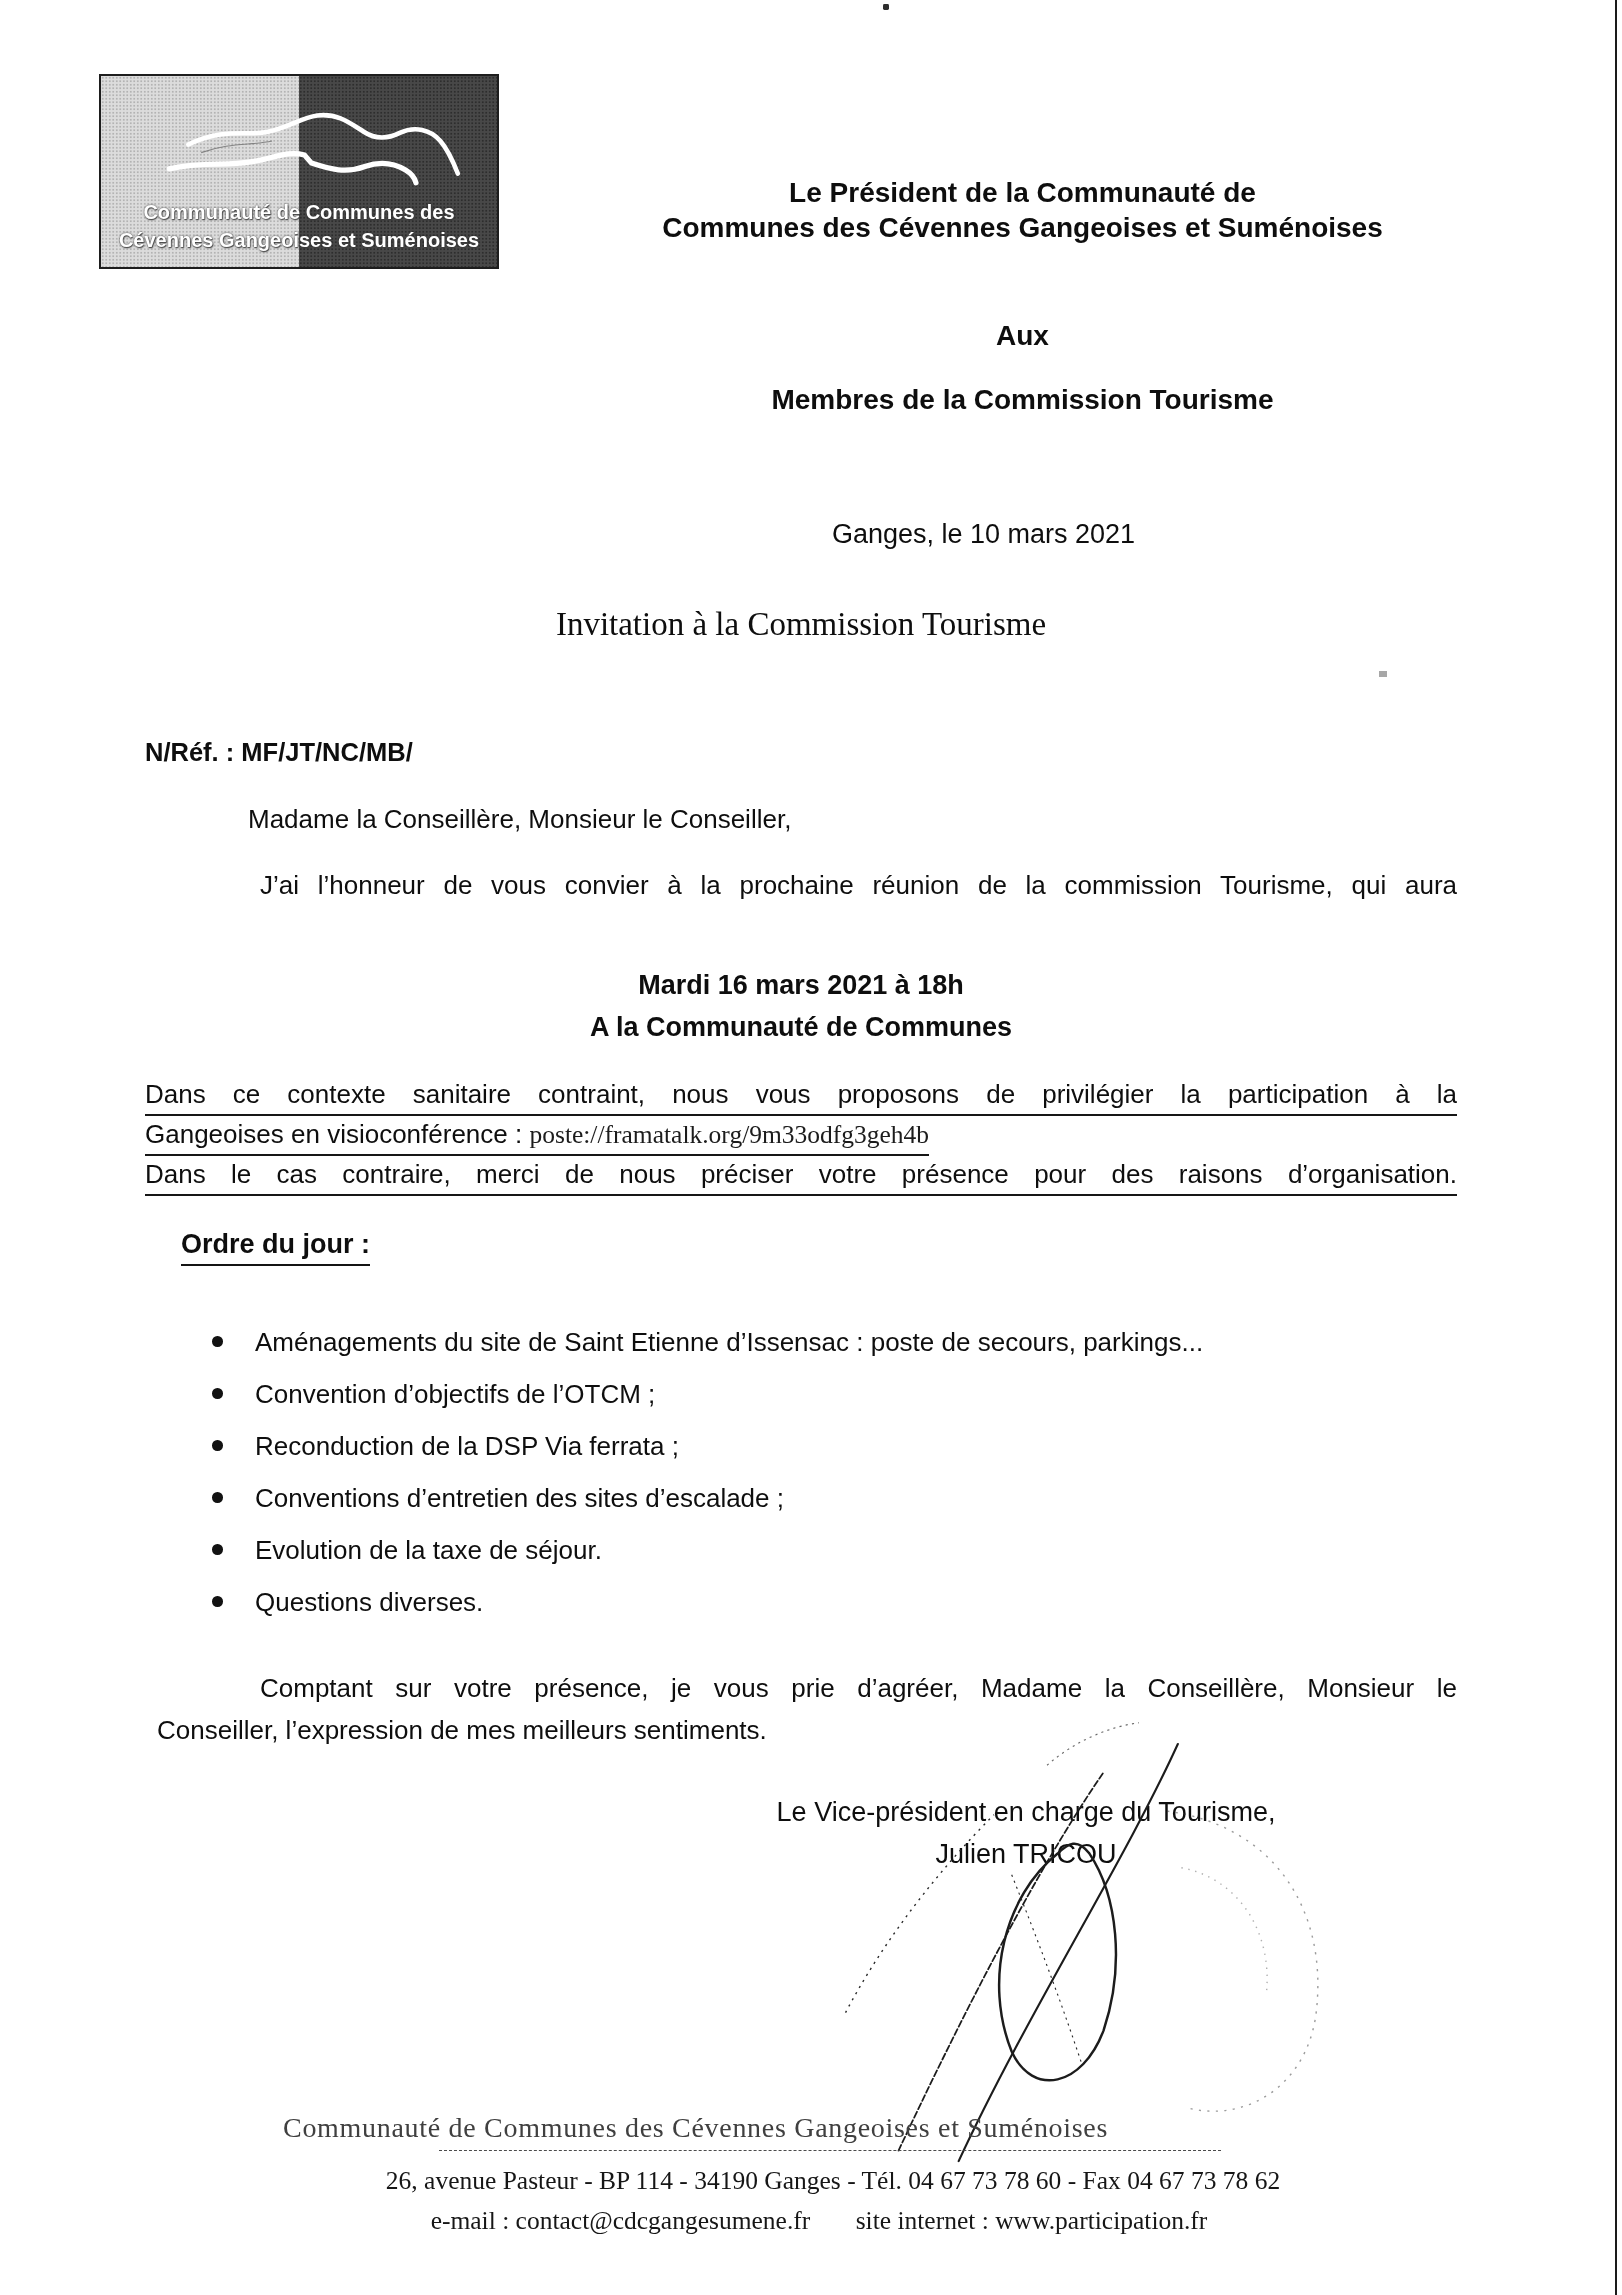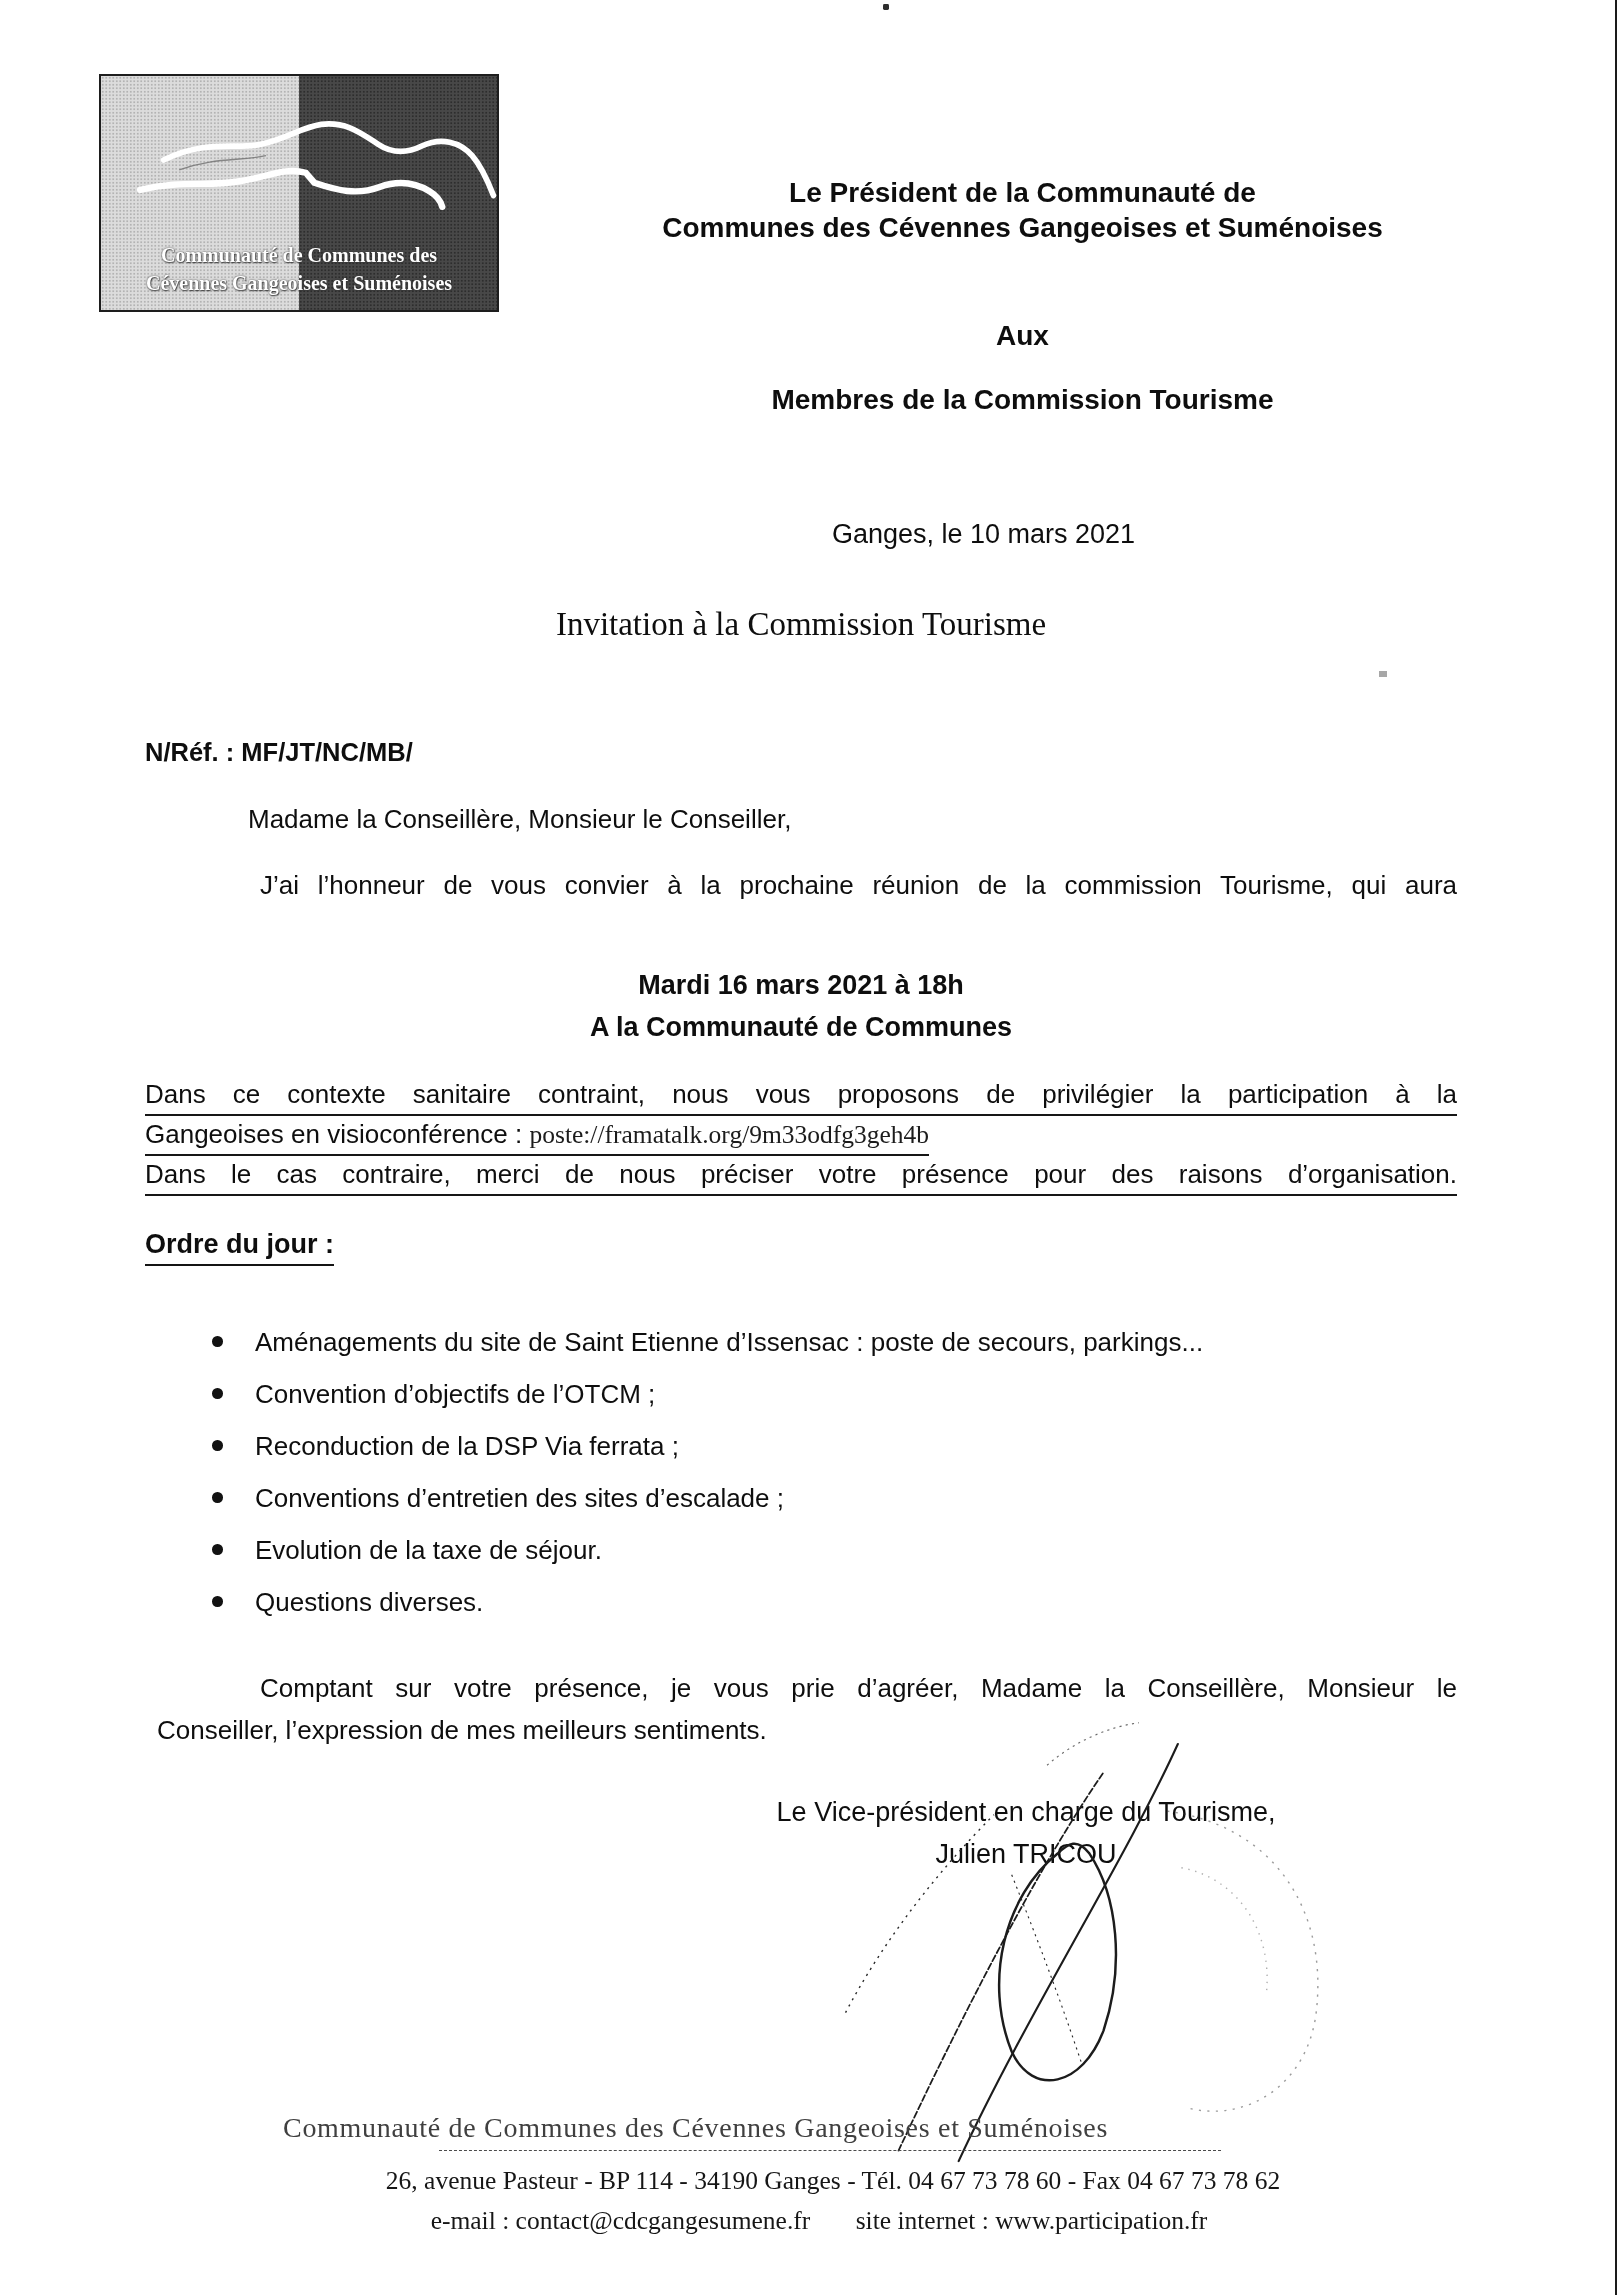--- a/index.html
+++ b/index.html
@@ -8,21 +8,21 @@
     font-family:"Liberation Sans",sans-serif;color:#0e0e0e;overflow:hidden;
   }
   .abs{position:absolute;}
 
   
   .edge-line{right:6.4px;top:0;width:2.1px;height:2295px;background:#1a1a1a;}
   .dot-artifact{left:883px;top:4.2px;width:5.7px;height:5.7px;background:#2e2e2e;border-radius:1.4px;}
   .speck-artifact{left:1379px;top:671px;width:7.8px;height:5.7px;background:#8a8a8a;opacity:.75;}
 
   
-  .logo{left:99px;top:74px;width:400px;height:238px;border:2.8px solid #1d1d1d;box-sizing:border-box;display:flex;font-family:Liberation Serif, serif;}
+  .logo{left:99px;top:74px;width:400px;height:195px;border:2.8px solid #1d1d1d;box-sizing:border-box;display:flex;}
   .logo-half{width:50%;height:100%;}
   .logo-left{background-color:#dcdcdc;background-image:radial-gradient(#b3b3b3 0.7px,transparent 1px);background-size:3.5px 3.5px;}
   .logo-right{background-color:#484848;background-image:radial-gradient(#2d2d2d 0.8px,transparent 1.1px);background-size:3.5px 3.5px;}
   .logo svg{position:absolute;left:0;top:0;width:100%;height:100%;}
   .logo-caption{position:absolute;left:0;bottom:12.7px;width:100%;text-align:center;
     color:#ffffff;font-weight:bold;font-size:20px;line-height:28px;
     text-shadow:0.7px 0.7px 1.4px #3a3a3a,0 0 2.1px rgba(40,40,40,.85);}
 
   
   .recipient{left:630px;top:175px;width:785px;text-align:center;font-weight:bold;font-size:28px;line-height:35px;}
@@ -45,21 +45,21 @@
 
   .meeting{left:145px;top:964px;width:1312px;text-align:center;font-weight:bold;font-size:27px;line-height:42px;}
 
   .covid{top:1077px;line-height:35px;}
   .u-full{border-bottom:2.1px solid #161616;padding-bottom:2.1px;margin-bottom:0.7px;}
   .u-part{display:inline-block;border-bottom:2.1px solid #161616;padding-bottom:2.1px;}
   .covid .cline{margin-bottom:0.7px;}
   .link{font-family:"Liberation Serif",serif;color:#1c1c1c;text-decoration:none;font-size:25.5px;}
 
   .ordre{left:145px;top:1229px;font-size:27px;font-weight:bold;}
-  .ordre span{display:inline-block;border-bottom:2.8px solid #141414;padding-bottom:3.5px;}
+  .ordre span{display:inline-block;border-bottom:2.8px solid #141414;padding-bottom:3.5px;margin-left:36px;}
 
   .agenda{left:145px;top:1327px;width:1312px;list-style:none;margin:0;padding:0;}
   .agenda li{position:relative;padding-left:110px;font-size:26px;line-height:30px;margin-bottom:22px;}
   .agenda li::before{content:"";position:absolute;left:67px;top:9.2px;width:10.6px;height:10.6px;border-radius:50%;background:#121212;}
 
   .closing{top:1667px;line-height:42px;}
 
   .sig-block{left:637px;top:1791px;width:778px;text-align:center;font-size:27px;line-height:42px;}
   .sig-svg{left:743px;top:1698px;width:601px;height:495px;pointer-events:none;}
 

